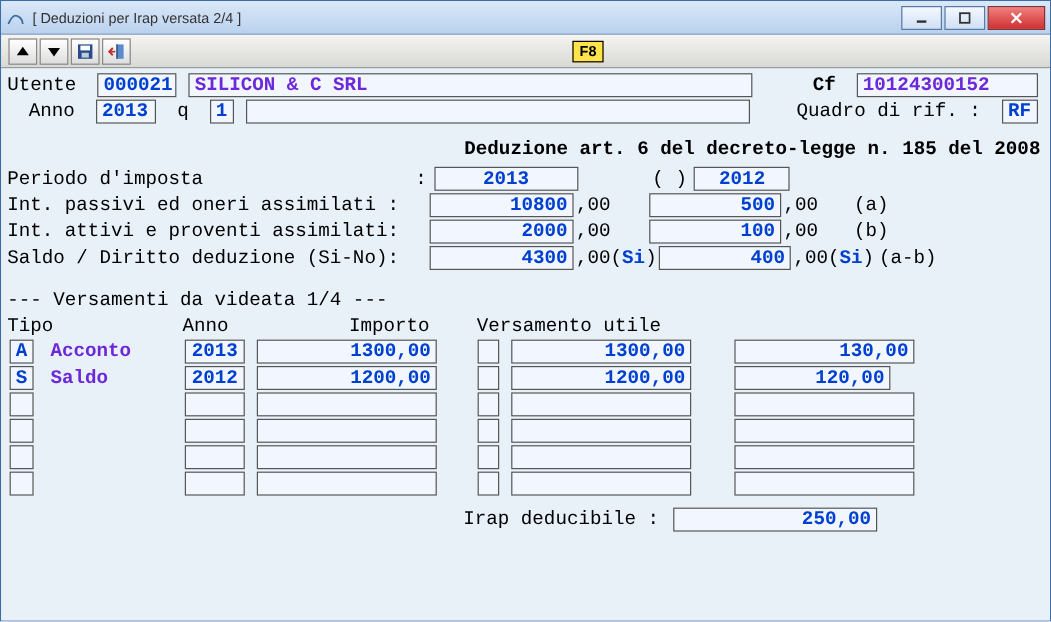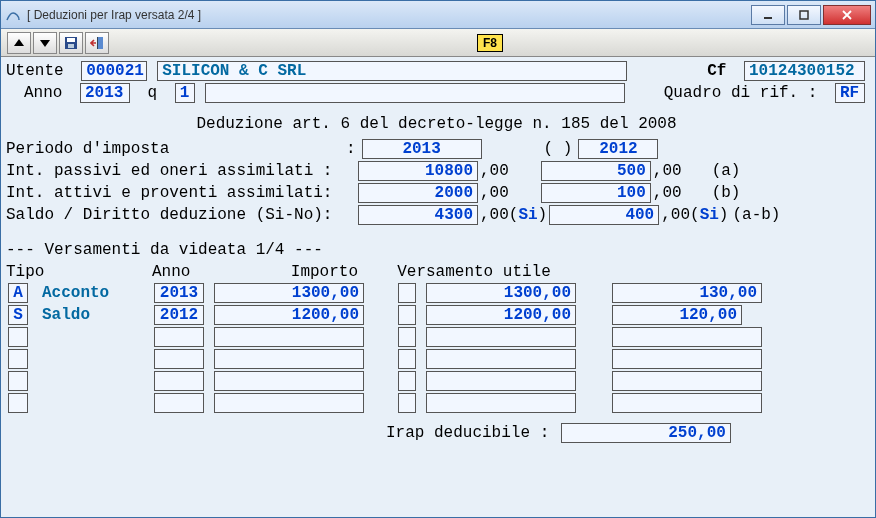--- a/index.html
+++ b/index.html
@@ -79,34 +79,34 @@
     flex:1;
     padding: 4px 8px 8px 5px;
     background:#e8f0f8;
     color:#000;
     overflow:hidden;
   }
   .row { display:flex; align-items:center; margin-bottom:2px; }
   .lbl { white-space: pre; }
   .lbl.bold { color:#000; font-weight:bold; }
   .val-blue { color:#0040d0; font-weight:bold; }
-  .val-darkred { color:#0369a1; font-weight:bold; }
+  .val-darkred { color:#6d28d9; font-weight:bold; }
   .fld {
     border:1px solid #555;
     background:#f2f7ff;
     display:inline-block;
     height:20px;
     line-height:18px;
     padding:0 4px;
     text-align:right;
     margin: 0 2px;
   }
   .fld.left { text-align:left; }
   .fld.center { text-align:center; }
-  .section-title { text-align:center; margin:12px 0 6px; font-weight:normal; }
+  .section-title { text-align:right; margin:12px 0 6px; font-weight:bold; }
   .hdr-line1 { display:flex; align-items:center; gap:6px; }
   .hdr-line2 { display:flex; align-items:center; gap:6px; margin-top:2px; }
   .push { flex:1; }
   .grid-area { margin-top:8px; }
   .grid-head, .grid-row { display:flex; align-items:center; gap:6px; }
   .gcell { display:inline-block; }
   .calc-row { display:flex; align-items:center; margin-top:2px; }
   .tiny-fld {
     border:1px solid #555;
     background:#f2f7ff;
@@ -177,21 +177,21 @@
   </div>
 
   <div class="content">
 
     <div class="hdr-line1">
       <span class="lbl">Utente </span>
       <span class="fld left val-blue" style="width:66px">000021</span>
       <span class="fld left val-darkred" style="width:470px">SILICON &amp; C SRL</span>
       <span class="push"></span>
       <span class="lbl bold">Cf </span>
-      <span class="fld left val-darkred" style="width:121px">10124300152</span>
+      <span class="fld left val-darkred" style="width:151px">10124300152</span>
     </div>
 
     <div class="hdr-line2">
       <span class="lbl" style="padding-left:18px">Anno </span>
       <span class="fld left val-blue" style="width:50px">2013</span>
       <span class="lbl"> q </span>
       <span class="fld left val-blue" style="width:20px">1</span>
       <span class="fld left" style="width:420px"></span>
       <span class="push"></span>
       <span class="lbl">Quadro di rif. : </span>

